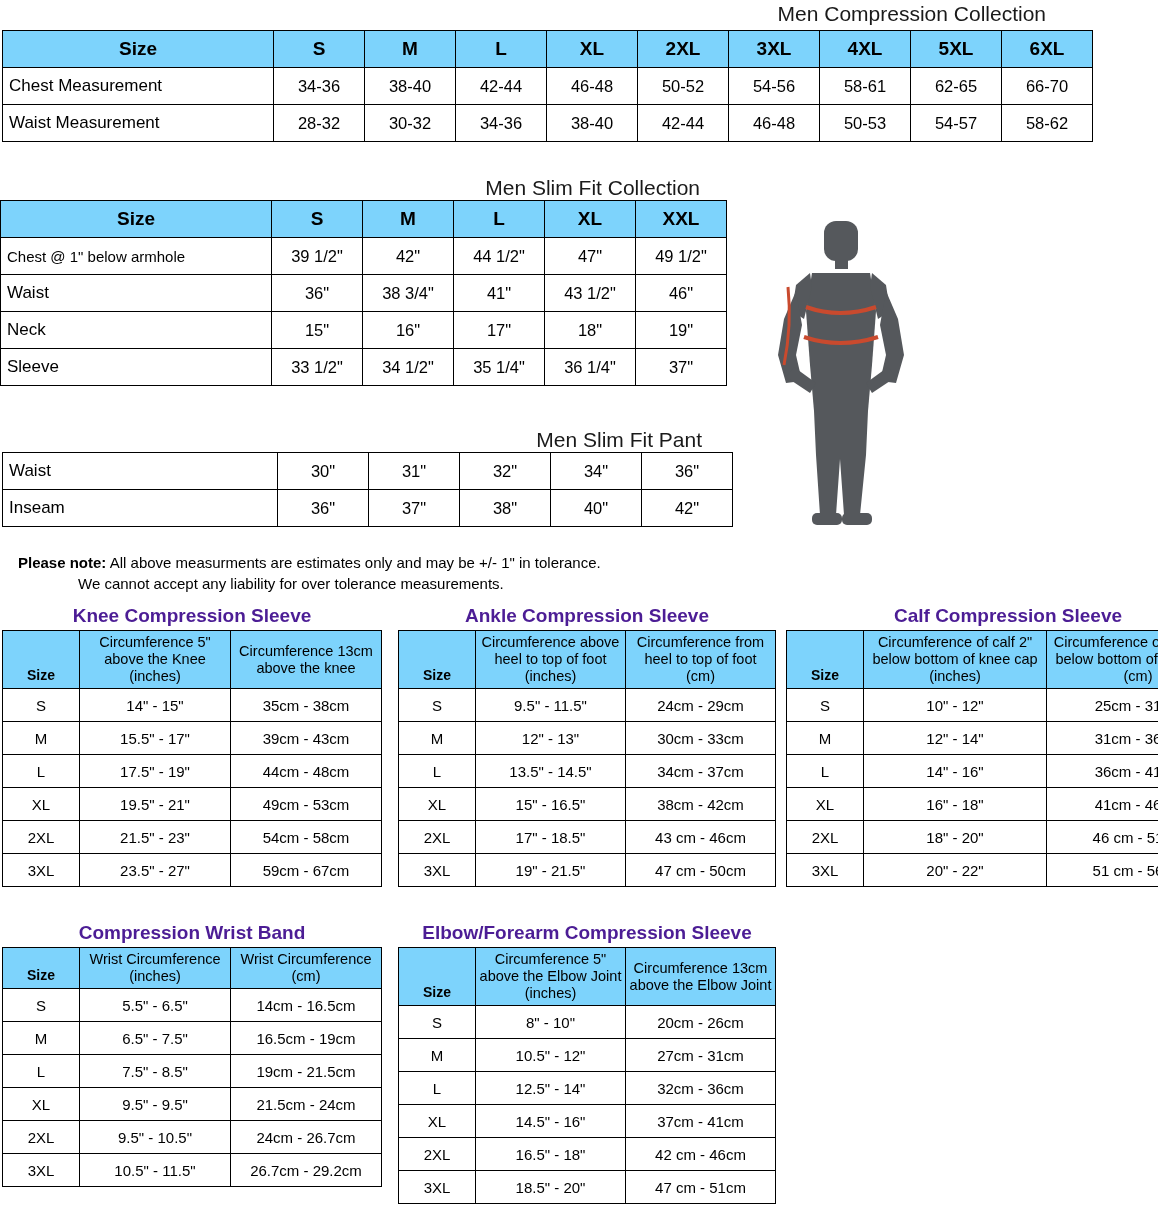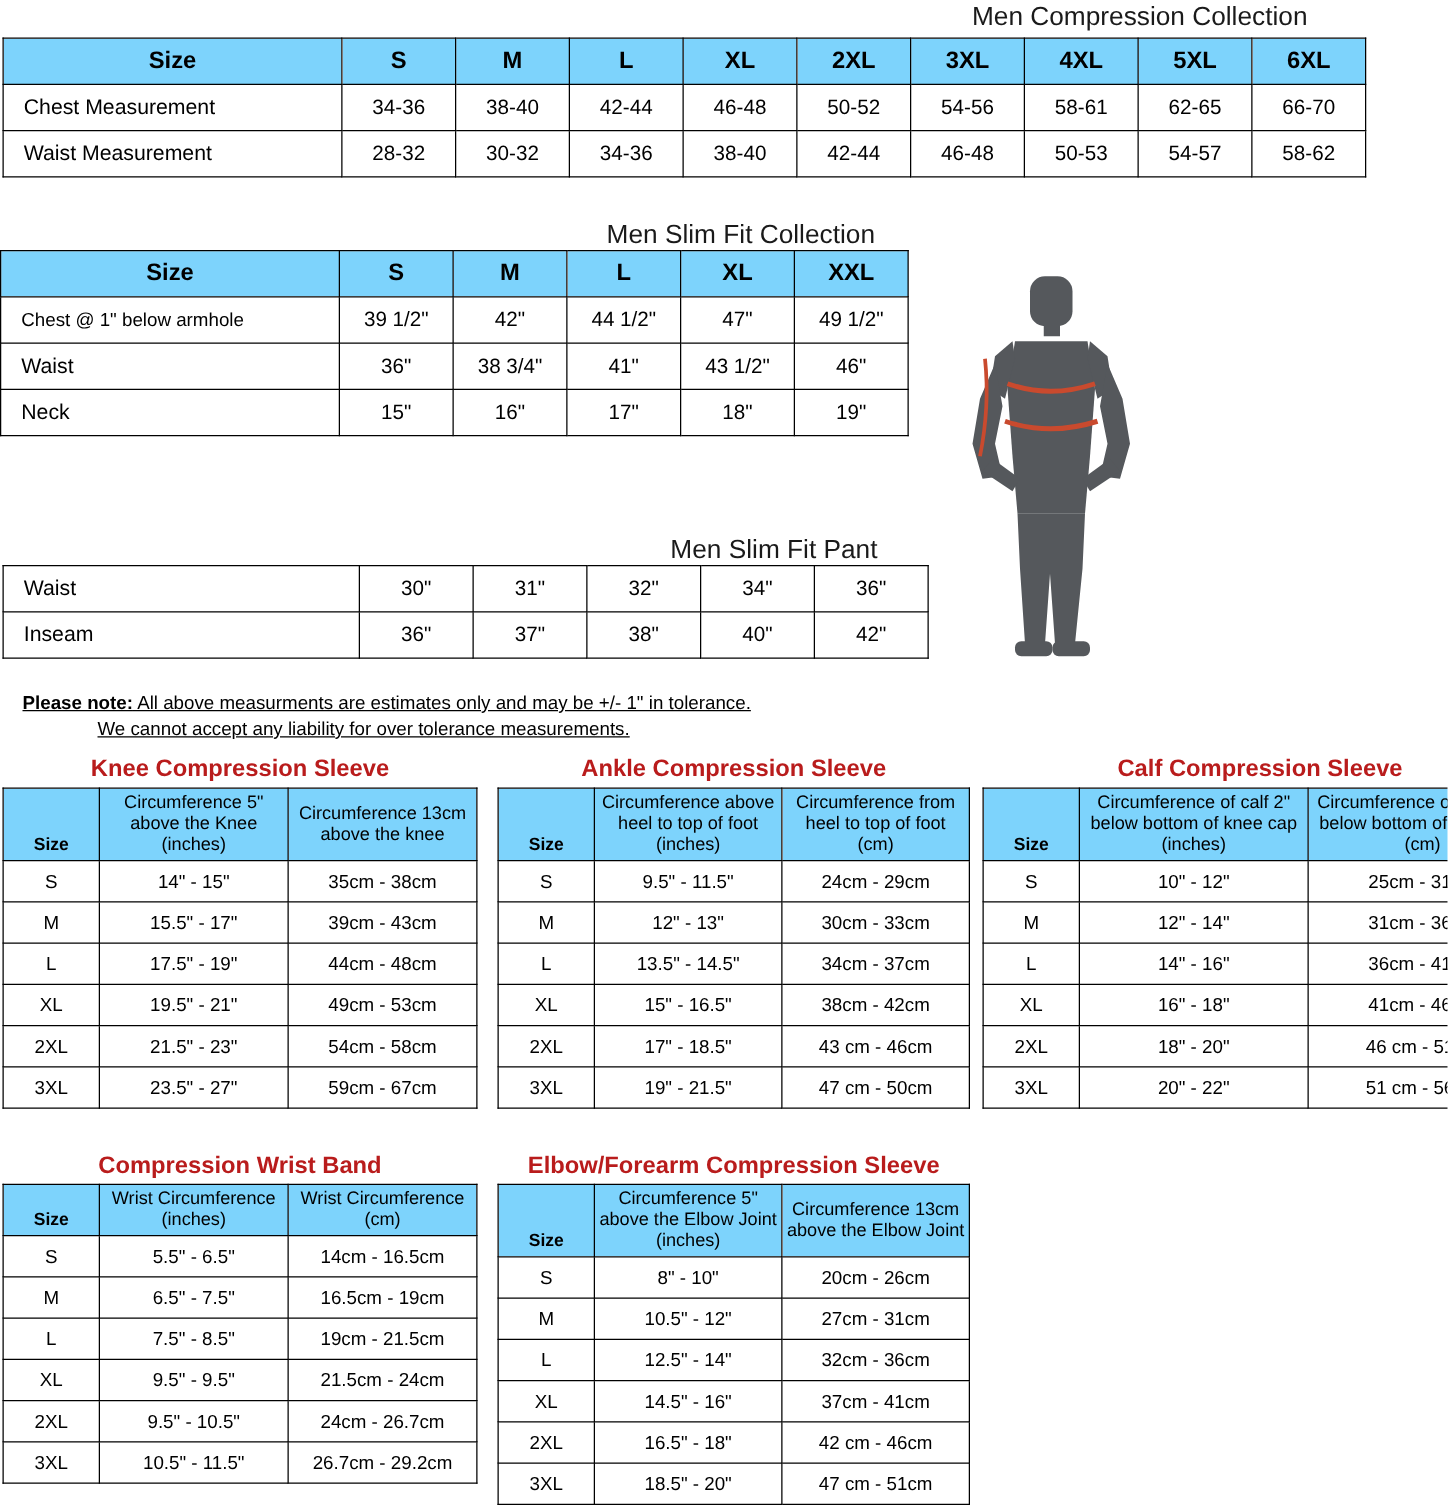--- a/index.html
+++ b/index.html
@@ -39,21 +39,21 @@
     background: #ffffff;
     white-space: nowrap;
     overflow: hidden;
   }
   .hdr {
     background: #7dd3fc;
     font-weight: bold;
   }
   .rowlabel {
     text-align: left;
-    padding-left: 16px;
+    padding-left: 6px;
     font-size: 17px;
   }
   
   #sec-compression {
     position: absolute;
     left: 2px;
     top: 2px;
     width: 1044px;
   }
   #sec-compression table { width: 1044px; }
@@ -89,41 +89,40 @@
   #sec-pant .cN { width: 86px; }
 
   
   #note {
     position: absolute;
     left: 18px;
     top: 552px;
     width: 720px;
     font-size: 15px;
     line-height: 21px;
-    text-decoration: underline;
   }
   #note b { font-weight: bold; }
   #note .line2 { padding-left: 60px; display: block; }
 
   
   #figure {
     position: absolute;
     left: 740px;
     top: 215px;
     width: 220px;
     height: 330px;
   }
 
   
   .small-title {
     font-weight: bold;
     font-size: 19px;
     text-align: center;
     margin-bottom: 3px;
-    color: #b91c1c;
+    color: #4c1d95;
   }
   .sleeve-table td { font-size: 15px; height: 28px; }
   .sleeve-table .hdr { font-size: 14.5px; font-weight: normal; line-height: 17px; white-space: normal; padding: 3px 2px; }
   .sleeve-table .size-hdr { font-size: 14px; font-weight: bold; vertical-align: bottom; padding-bottom: 4px; }
 
   #sec-knee  { position: absolute; left: 2px;   top: 605px; width: 380px; }
   #sec-ankle { position: absolute; left: 398px; top: 605px; width: 378px; }
   #sec-calf  { position: absolute; left: 786px; top: 605px; width: 444px; }
   #sec-knee table, #sec-ankle table, #sec-calf table { width: 100%; }
   #sec-knee .c0, #sec-ankle .c0, #sec-calf .c0 { width: 72px; }
@@ -211,20 +210,28 @@
         <td>46"</td>
       </tr>
       <tr>
         <td class="rowlabel">Neck</td>
         <td>15"</td>
         <td>16"</td>
         <td>17"</td>
         <td>18"</td>
         <td>19"</td>
       </tr>
+      <tr>
+        <td class="rowlabel">Sleeve</td>
+        <td>33 1/2"</td>
+        <td>34 1/2"</td>
+        <td>35 1/4"</td>
+        <td>36 1/4"</td>
+        <td>37"</td>
+      </tr>
     </tbody>
       </table>
   </div>
 
   <div id="sec-pant">
     <div class="title">Men Slim Fit  Pant</div>
     <table>
       <tbody>
           <tr>
         <td class="rowlabel c0">Waist</td>

